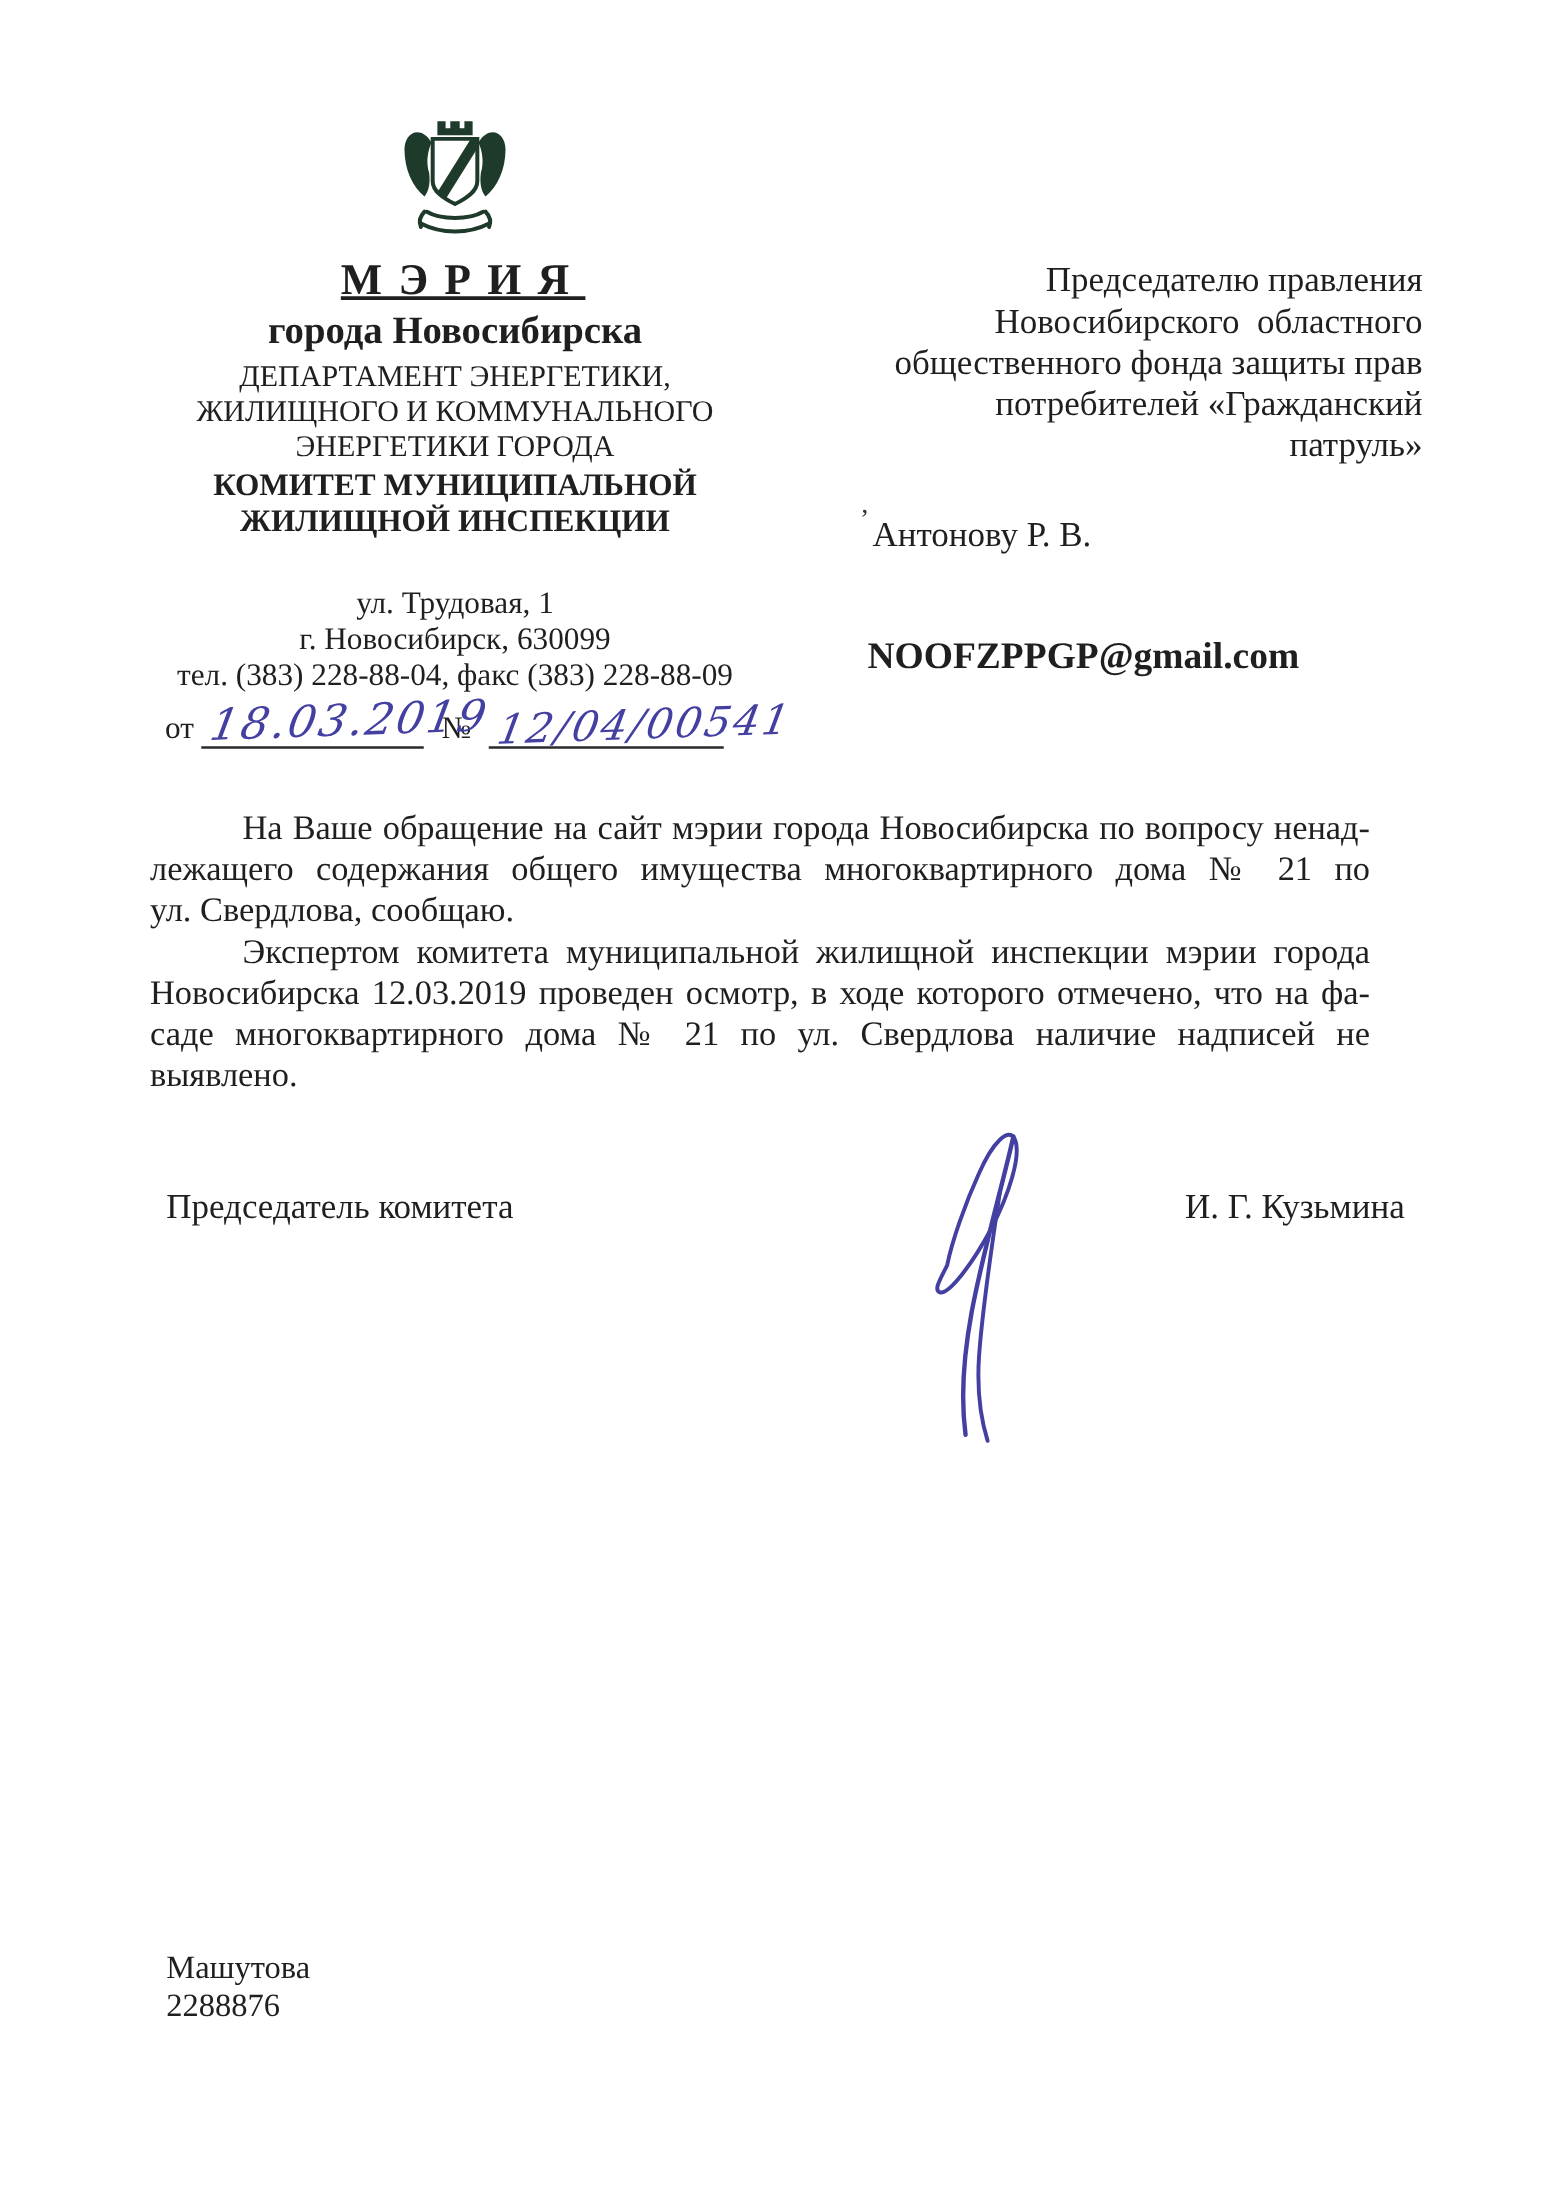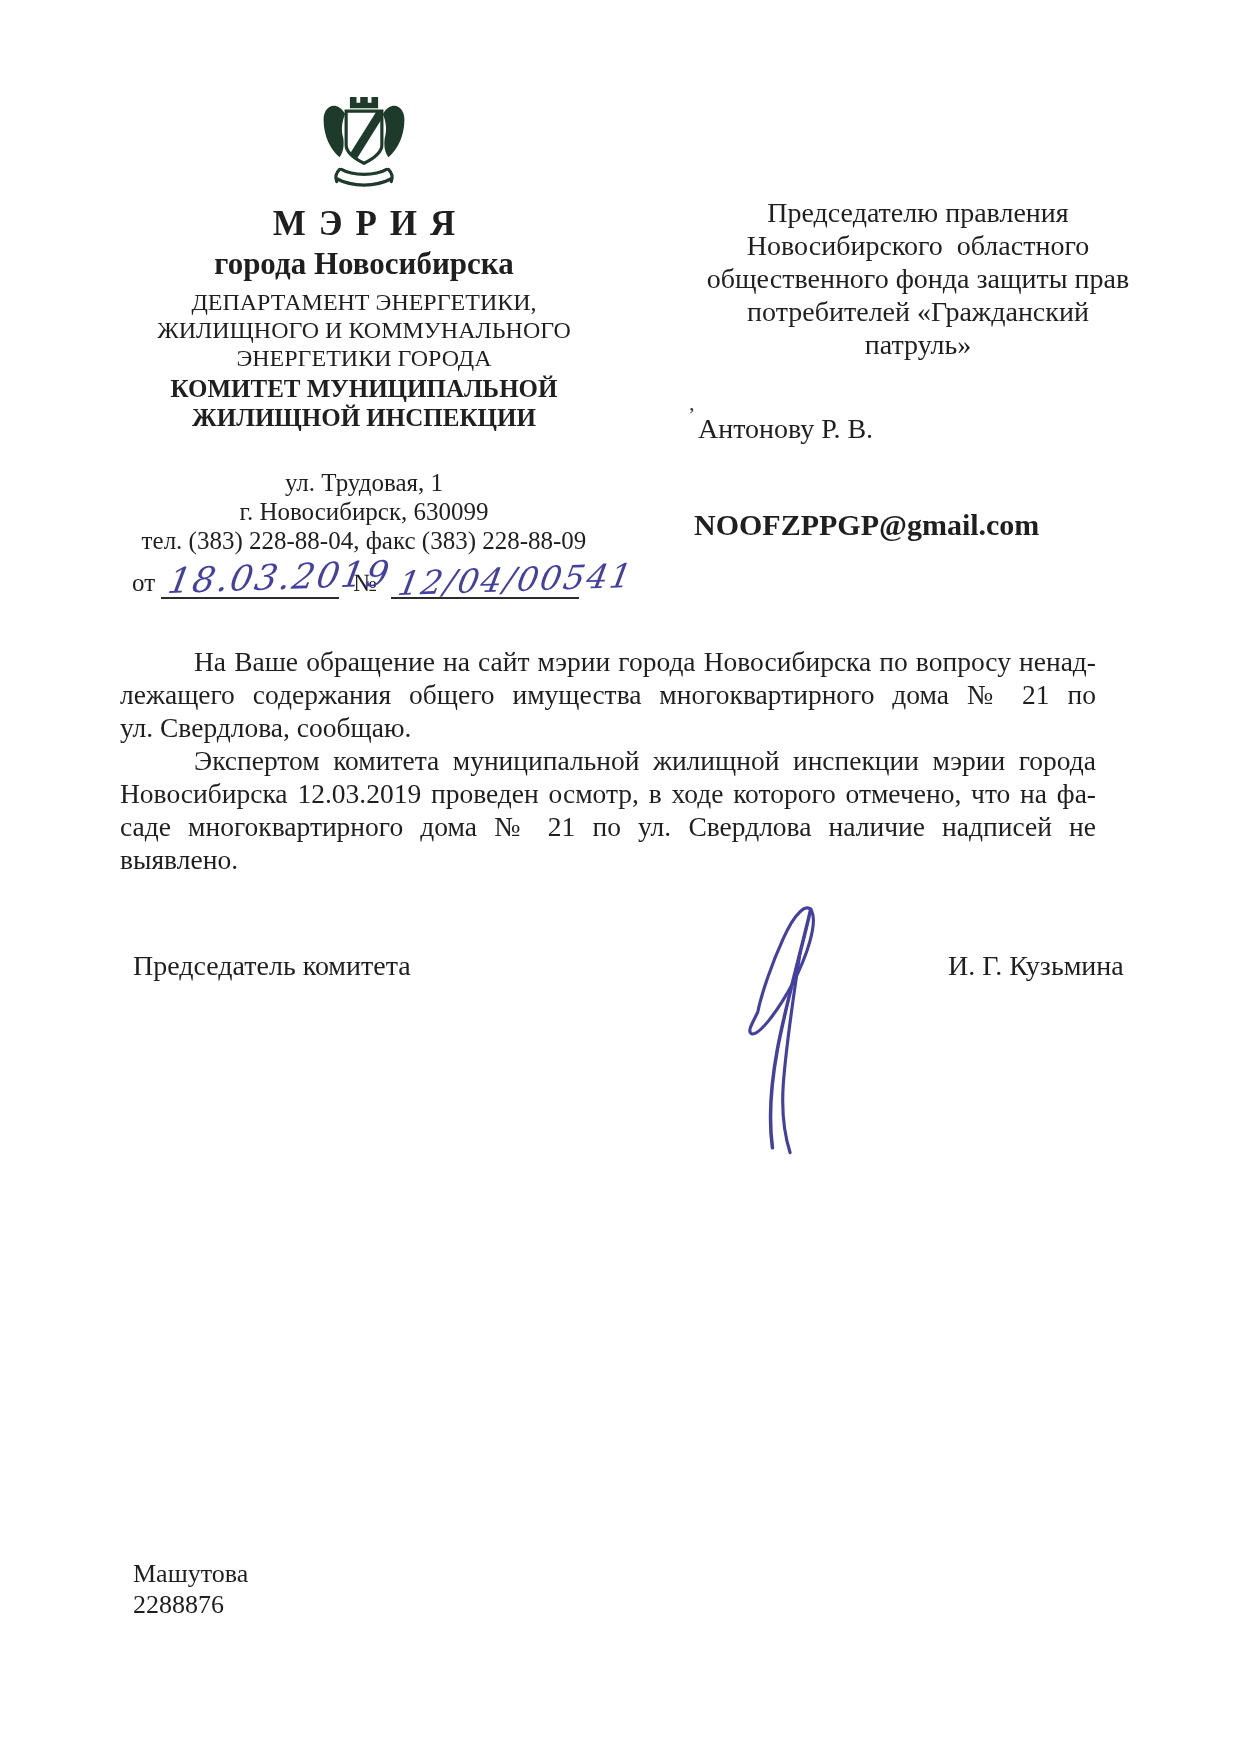--- a/index.html
+++ b/index.html
@@ -13,21 +13,21 @@
     overflow:hidden;
   }
   
   .sender-col{
     position:absolute;left:118px;top:94px;width:492px;
     text-align:center;
   }
   .emblem{display:block;margin:0 auto 10px auto;}
   .org-title{
     font-size:35px;font-weight:bold;letter-spacing:13px;
-    margin:6px 0 2px 0;text-indent:13px;
+    margin:6px 0 2px 0;text-indent:13px;text-decoration:underline;
   }
   .org-subtitle{font-size:31px;font-weight:bold;margin:2px 0 6px 0;}
   .dept-line{font-size:24px;line-height:28px;}
   .committee-line{font-size:25px;line-height:29px;font-weight:bold;}
   .committee{margin-top:2px;}
   .address{margin-top:36px;}
   .addr-line{font-size:25px;line-height:29px;}
   .refline{
     position:relative;height:44px;
     display:flex;align-items:flex-end;justify-content:flex-start;
@@ -51,22 +51,22 @@
   .hand-date{font-size:35px;}
   .hand-num{font-size:33px;bottom:-6px;}
   .replyref{
     margin-top:16px;font-size:25px;
   }
   .replyref span{
     border-bottom:2px solid #2b2b2b;padding:0 4px 3px 4px;
   }
   
   .recipient-col{
-    position:absolute;left:698px;top:196px;width:440px;
-    text-align:center;
+    position:absolute;left:698px;top:208px;width:440px;
+    text-align:right;
   }
   .rec-line{font-size:28px;line-height:33px;white-space:pre-wrap;}
   .rec-name{position:absolute;left:698px;top:413px;font-size:28px;}
   .rec-tick{
     position:absolute;left:688px;top:402px;font-size:22px;color:#333;
   }
   .rec-email{position:absolute;left:694px;top:508px;font-size:30px;font-weight:bold;}
   
   .body-block{
     position:absolute;left:120px;top:645px;width:976px;

